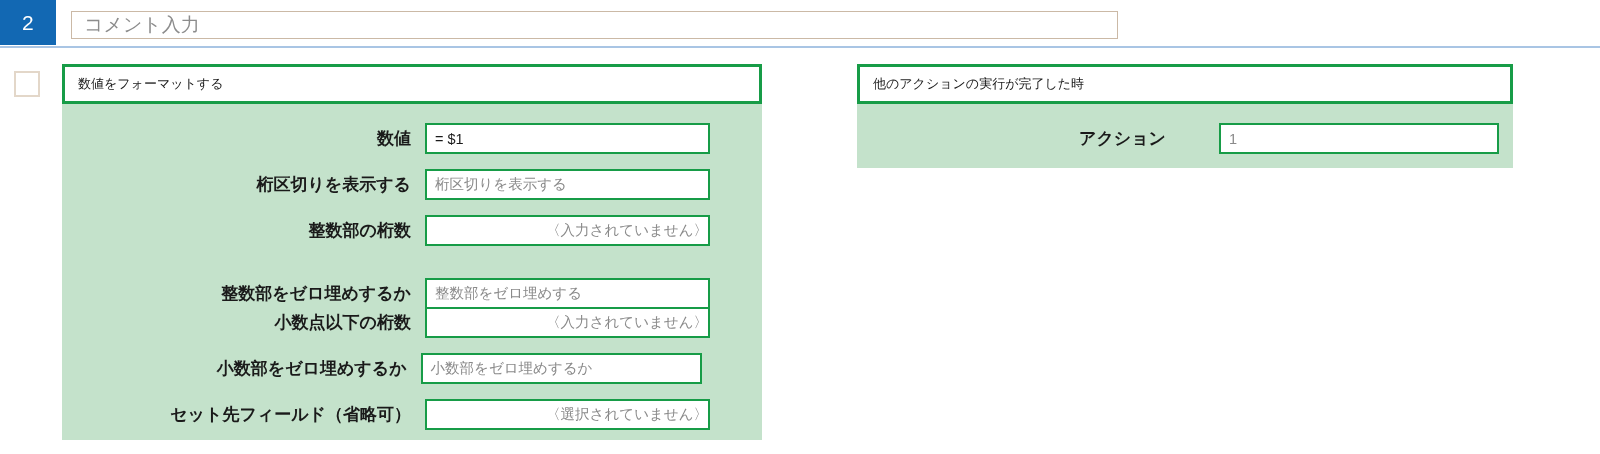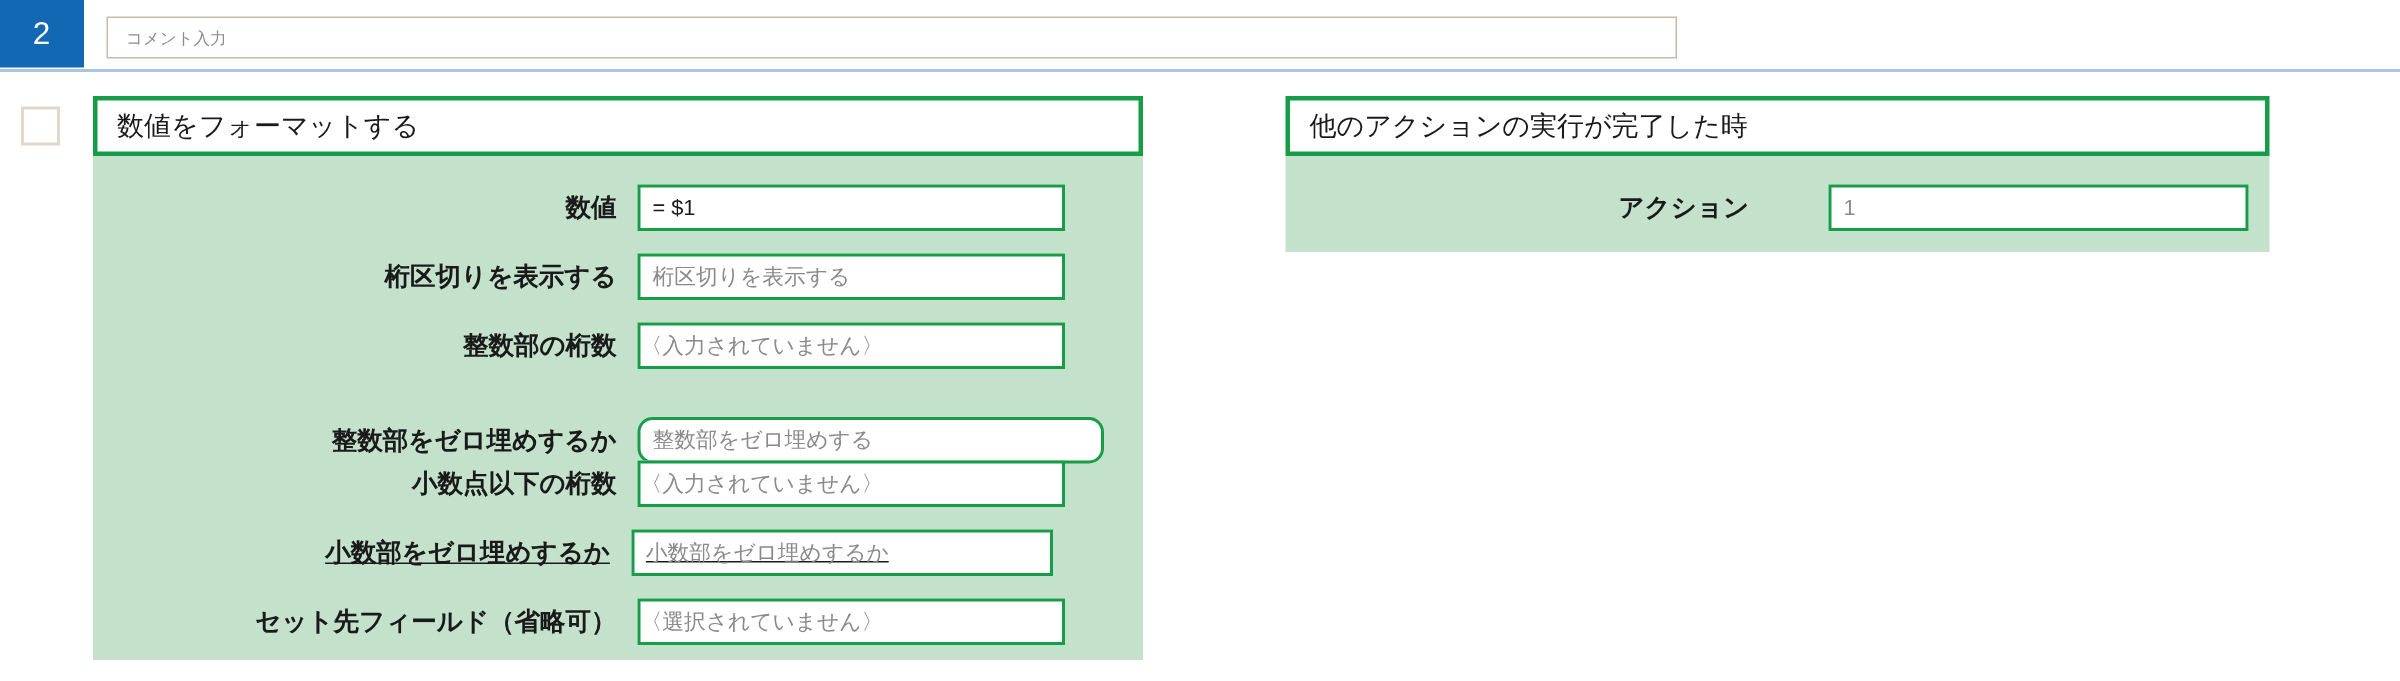--- a/index.html
+++ b/index.html
@@ -40,41 +40,41 @@
     position: absolute;
     left: 71px; top: 11px;
     width: 1047px;
     height: 28px;
     background: #ffffff;
     border: 1px solid #cbb9a6;
     box-sizing: border-box;
     display: flex;
     align-items: center;
     padding-left: 12px;
-    font-size: 11px;
+    font-size: 19px;
     color: #8c8c8c;
   }
   #top-divider {
     position: absolute;
     left: 0; top: 46px;
     width: 1600px;
     height: 2px;
     background: #a9c5e4;
   }
 
   
   .panel-header {
     position: absolute;
     background: #ffffff;
     border: 3px solid #179c47;
     box-sizing: border-box;
     display: flex;
     align-items: center;
     padding-left: 13px;
-    font-size: 18px;
+    font-size: 13px;
     color: #1a1a1a;
   }
   .panel-body {
     position: absolute;
     background: #c4e2cb;
   }
   .form-row {
     position: absolute;
     height: 31px;
     display: flex;
@@ -94,21 +94,21 @@
     background: #ffffff;
     border: 2px solid #179c47;
     box-sizing: border-box;
     display: flex;
     align-items: center;
     font-size: 14.5px;
   }
   .row-input > span { display: block; width: 100%; }
   .val-filled { color: #1a1a1a; padding-left: 8px; }
   .val-placeholder { color: #8a8a8a; padding-left: 8px; }
-  .val-empty { color: #8a8a8a; text-align: left; }
+  .val-empty { color: #8a8a8a; text-align: right; }
   .val-grey-num { color: #8a8a8a; padding-left: 8px; }
 
   
   #left-checkbox {
     position: absolute;
     left: 14px; top: 71px;
     width: 26px;
     height: 26px;
     background: #ffffff;
     border: 2px solid #e3d7c9;
@@ -153,31 +153,31 @@
       </div>
     </div>
     <div class="form-row" style="left: 0px; top: 111px; width: 700px;">
       <div class="row-label" style="width: 363px;">整数部の桁数</div>
       <div class="row-input" style="width: 285px;">
         <span class="val-empty">〈入力されていません〉</span>
       </div>
     </div>
     <div class="form-row" style="left: 0px; top: 174px; width: 700px;">
       <div class="row-label" style="width: 363px;">整数部をゼロ埋めするか</div>
-      <div class="row-input" style="width: 311px; border-radius: 10px;">
+      <div class="row-input" style="width: 285px;">
         <span class="val-placeholder">整数部をゼロ埋めする</span>
       </div>
     </div>
     <div class="form-row" style="left: 0px; top: 203px; width: 700px;">
       <div class="row-label" style="width: 363px;">小数点以下の桁数</div>
       <div class="row-input" style="width: 285px;">
         <span class="val-empty">〈入力されていません〉</span>
       </div>
     </div>
-    <div class="form-row" style="left: 0px; top: 249px; width: 640px; text-decoration: underline;">
+    <div class="form-row" style="left: 0px; top: 249px; width: 640px;">
       <div class="row-label" style="width: 363px;">小数部をゼロ埋めするか</div>
       <div class="row-input" style="width: 285px;">
         <span class="val-placeholder">小数部をゼロ埋めするか</span>
       </div>
     </div>
     <div class="form-row" style="left: 0px; top: 295px; width: 800px;">
       <div class="row-label" style="width: 363px;">セット先フィールド（省略可）</div>
       <div class="row-input" style="width: 285px;">
         <span class="val-empty">〈選択されていません〉</span>
       </div>

